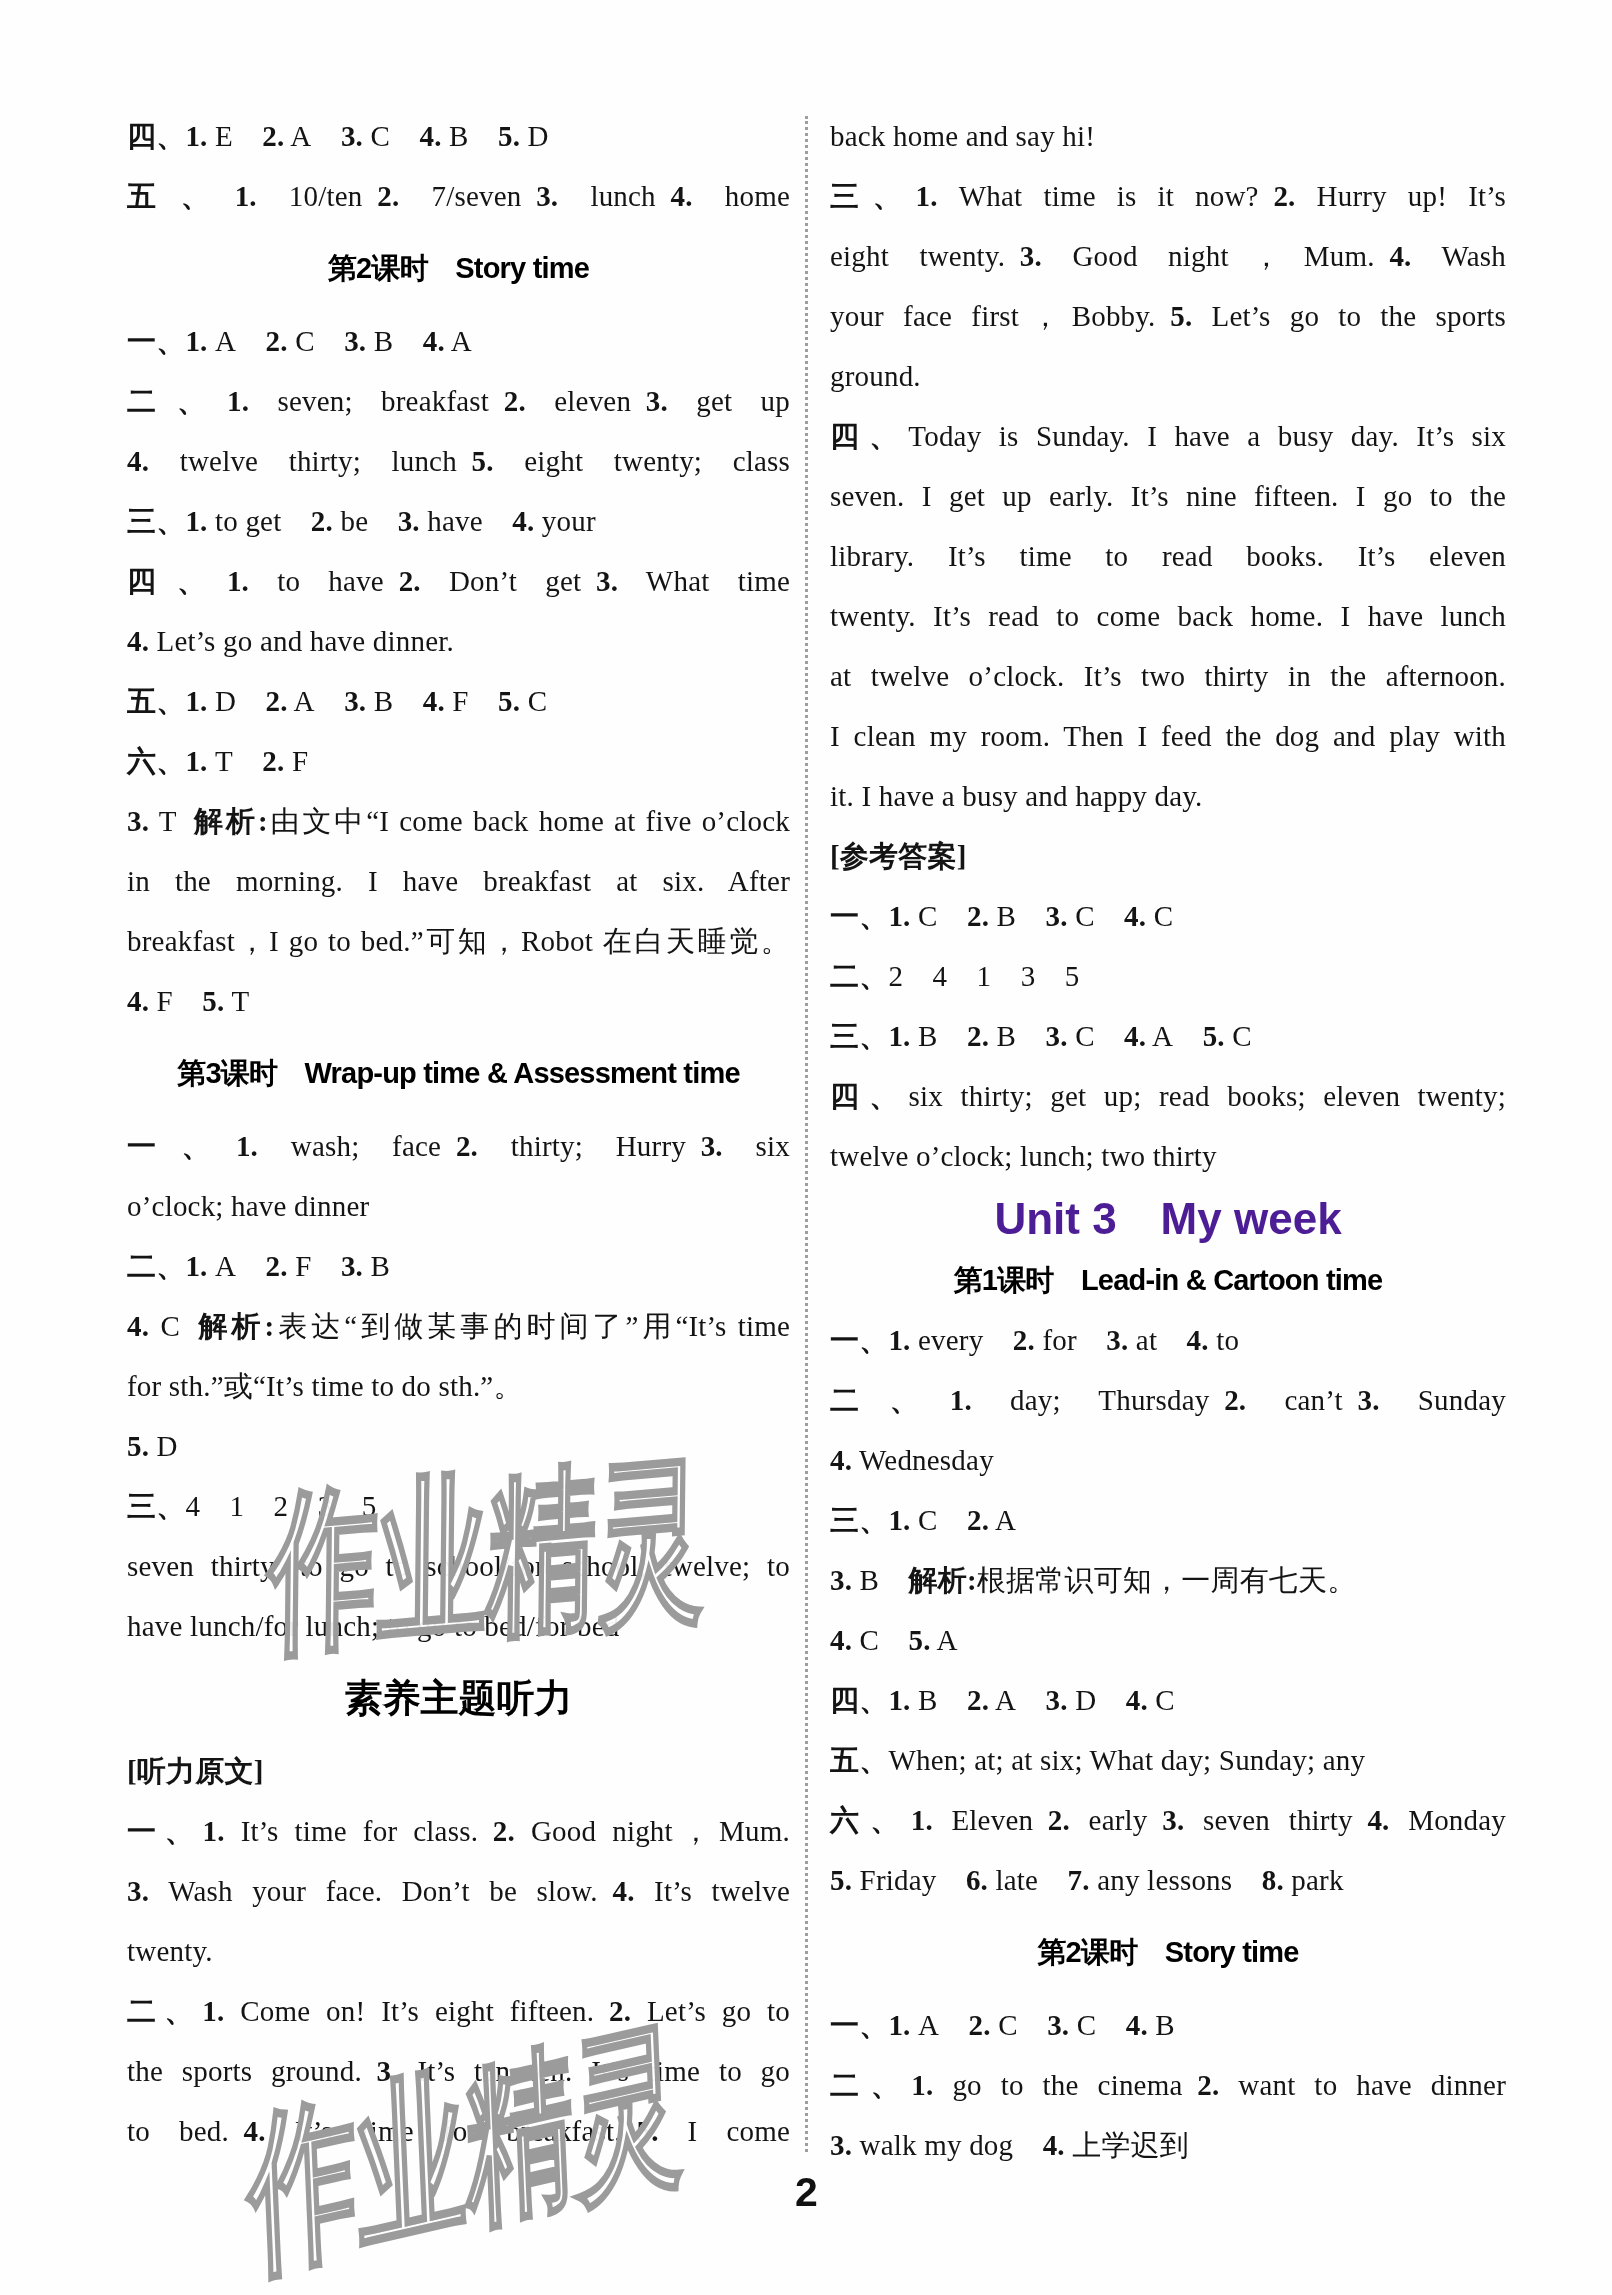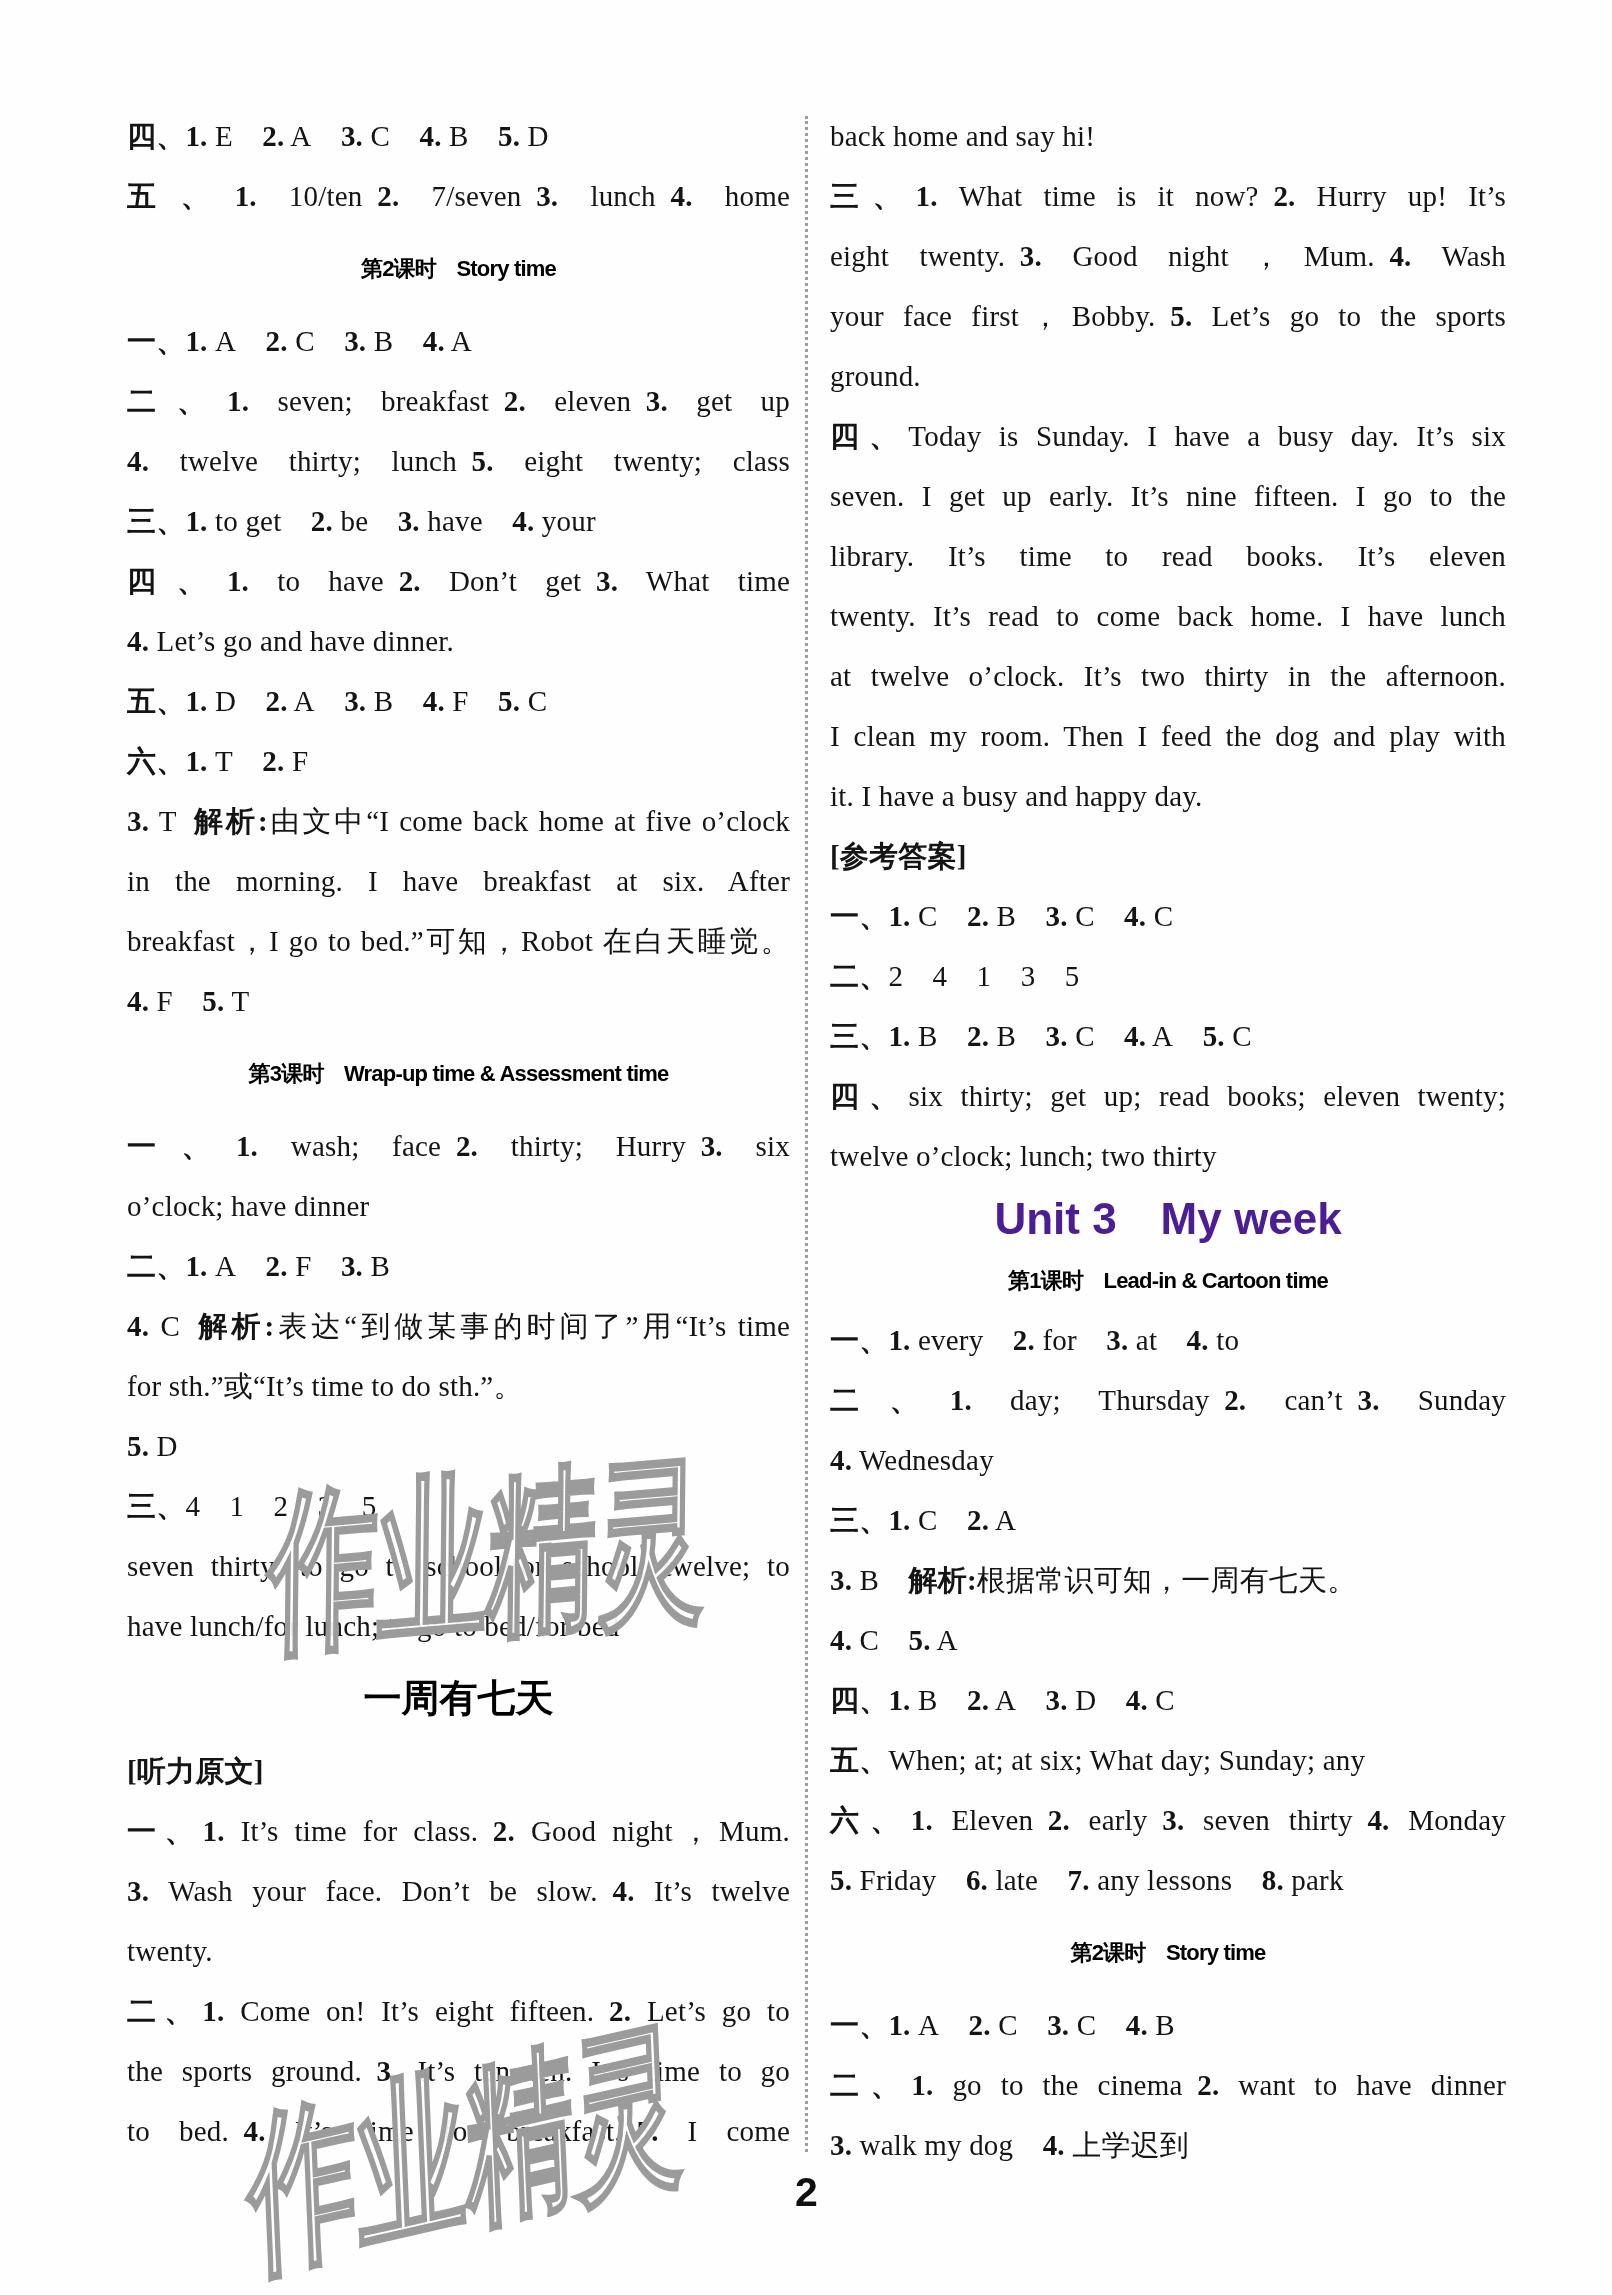--- a/index.html
+++ b/index.html
@@ -36,21 +36,21 @@
   }
   .line.j {
     text-align: justify;
     text-align-last: justify;
   }
   .line b { font-weight: bold; }
 
   .lesson {
     font-family: "Liberation Sans", sans-serif;
     font-weight: bold;
-    font-size: 22px;
+    font-size: 29px;
     letter-spacing: -0.8px;
     line-height: 59px;
     height: 59px;
     margin: 13px 0;
     text-align: center;
     color: #000;
     white-space: nowrap;
   }
   .lesson.tight { margin: 1.6px 0 0 0; }
 
@@ -138,21 +138,21 @@
       <div class="lesson">第3课时  Wrap-up time &amp; Assessment time</div>
       <div class="line j"><b>一、1.</b> wash; face <b>2.</b> thirty; Hurry <b>3.</b> six</div>
       <div class="line">o’clock; have dinner</div>
       <div class="line"><b>二、1.</b> A  <b>2.</b> F  <b>3.</b> B</div>
       <div class="line j"><b>4.</b> C <b>解析:</b>表达“到做某事的时间了”用“It’s time</div>
       <div class="line">for sth.”或“It’s time to do sth.”。</div>
       <div class="line"><b>5.</b> D</div>
       <div class="line"><b>三、</b>4  1  2  3  5</div>
       <div class="line j">seven thirty; to go to school/for school; twelve; to</div>
       <div class="line">have lunch/for lunch; to go to bed/for bed</div>
-      <div class="section">一周有七天</div>
+      <div class="section">素养主题听力</div>
       <div class="line"><b>[听力原文]</b></div>
       <div class="line j"><b>一、1.</b> It’s time for class. <b>2.</b> Good night，Mum.</div>
       <div class="line j"><b>3.</b> Wash your face. Don’t be slow. <b>4.</b> It’s twelve</div>
       <div class="line">twenty.</div>
       <div class="line j"><b>二、1.</b> Come on! It’s eight fifteen. <b>2.</b> Let’s go to</div>
       <div class="line j">the sports ground. <b>3.</b> It’s ten ten. It’s time to go</div>
       <div class="line j">to bed. <b>4.</b> It’s time for breakfast. <b>5.</b> I come</div>
     </div>
 
   <div class="divider"></div>

